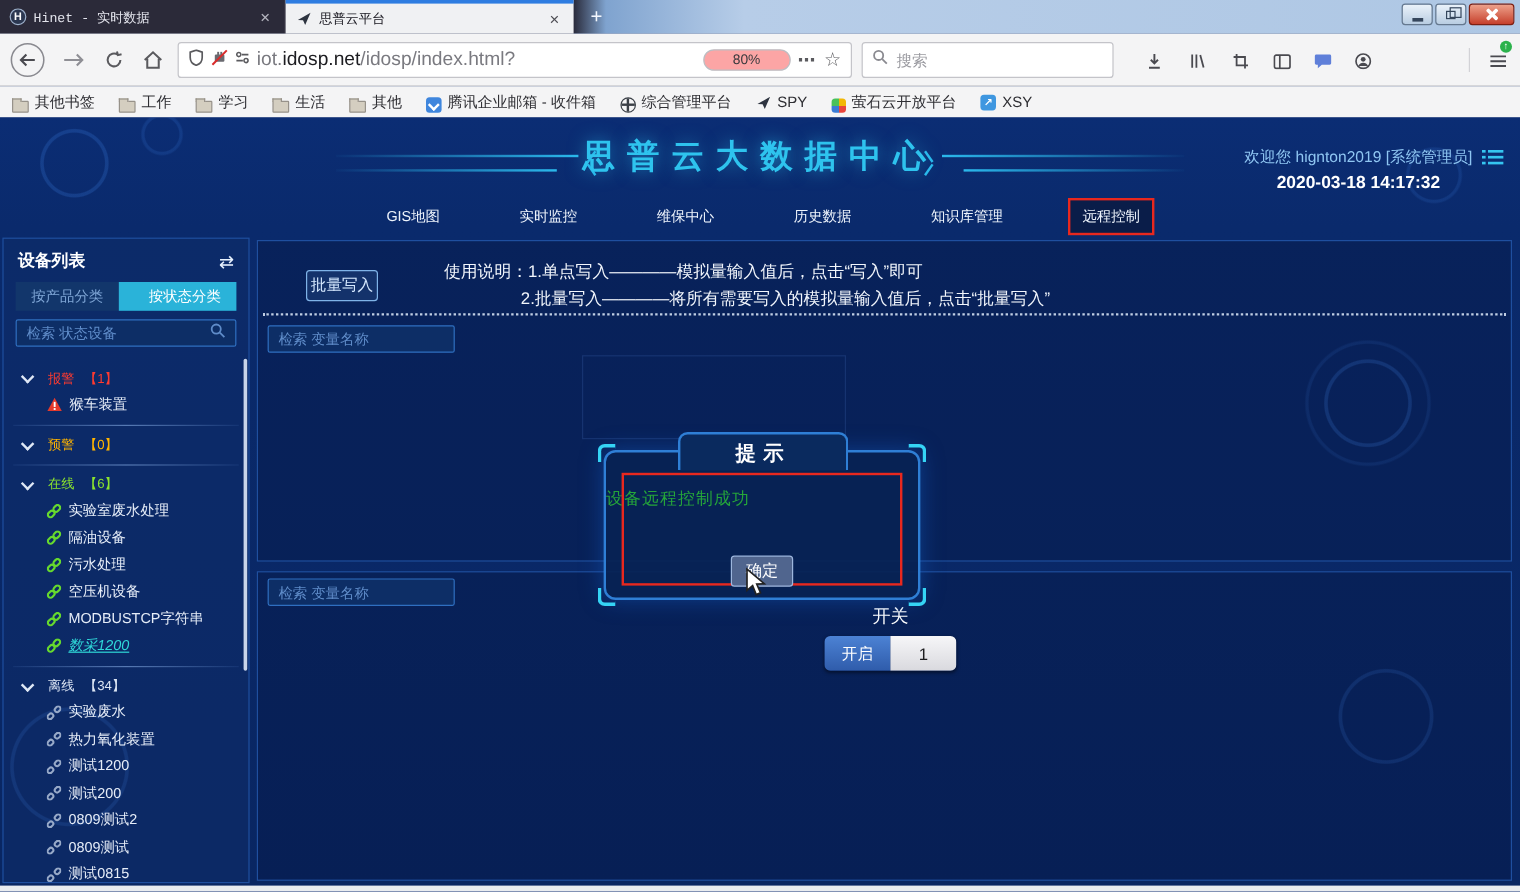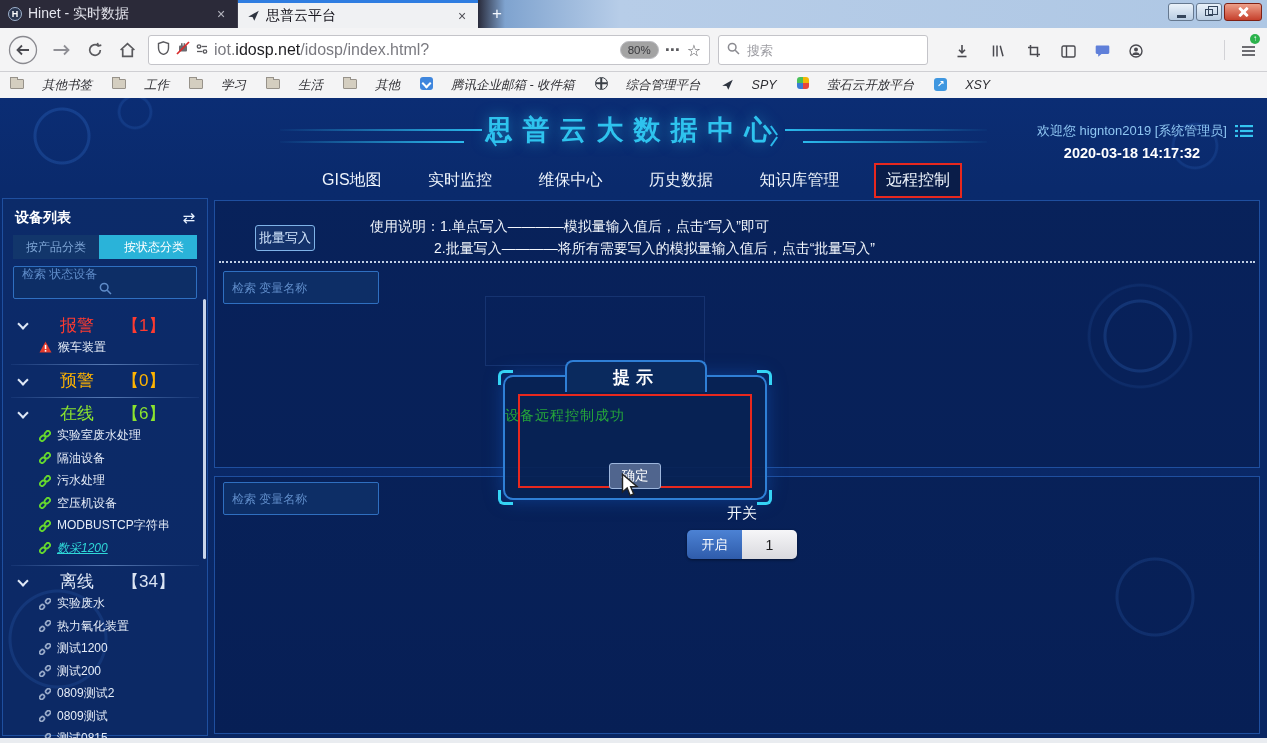--- a/index.html
+++ b/index.html
@@ -6,21 +6,21 @@
   html,body{width:1267px;height:743px;overflow:hidden;}
   body{font-family:"Liberation Sans","DejaVu Sans",sans-serif;}
   #root{position:relative;width:1267px;height:743px;background:#0a2a6c;overflow:hidden;}
 
   
   #titlebar{position:absolute;left:0;top:0;width:1267px;height:28px;
     background:linear-gradient(90deg,#232230 0,#232230 476px,#7fa3cf 505px,#b7cde8 620px,#aec7e4 100%);}
   .tab{position:absolute;top:0;height:28px;display:flex;align-items:center;padding:0 8px;cursor:default;}
   .tab-inactive{left:0;width:238px;background:#2b2a39;color:#e3e4ec;border-right:1px solid #3c3b4a;}
   .tab-active{left:238px;width:240px;background:#f0f1f3;color:#16151d;border-top:3px solid #2f7de1;}
-  .tab-title{flex:1;font-size:14px;white-space:nowrap;overflow:hidden;margin:0 6px;}
+  .tab-title{flex:1;font-size:11px;white-space:nowrap;overflow:hidden;margin:0 6px;font-family:Liberation Mono, monospace;}
   .tab-close{font-size:14px;width:16px;text-align:center;color:inherit;opacity:.75;}
   .favicon{width:14px;height:14px;display:inline-flex;align-items:center;justify-content:center;}
   .fav-hinet{border-radius:50%;background:#2b3750;border:1px solid #9fb2cc;color:#fff;font-size:9px;font-weight:bold;line-height:12px;text-align:center;}
   .newtab{position:absolute;left:484px;top:2px;width:26px;height:24px;color:#f4f8ff;font-size:17px;
     display:flex;align-items:center;justify-content:center;}
   #win-controls{position:absolute;right:5px;top:3px;display:flex;gap:2px;}
   .winbtn{height:18px;border:1px solid #65788f;border-radius:3px;background:linear-gradient(#eaf2fa,#b9cde2);
     display:flex;align-items:center;justify-content:center;position:relative;}
   .winbtn-min{width:26px;} .winbtn-restore{width:26px;} 
   .winbtn-close{width:38px;background:linear-gradient(#eda08a,#c6402c);border-color:#7e2013;}
@@ -31,36 +31,36 @@
   .glyph-close::before,.glyph-close::after{content:'';position:absolute;left:4px;top:-1px;width:3px;height:12px;background:#fff;border-radius:1px;}
   .glyph-close::before{transform:rotate(45deg);} .glyph-close::after{transform:rotate(-45deg);}
 
   
   #toolbar{position:absolute;left:0;top:28px;width:1267px;height:44px;background:#f4f4f5;border-bottom:1px solid #cfcfd3;}
   .tbtn{position:absolute;top:7px;width:30px;height:30px;display:flex;align-items:center;justify-content:center;}
   #urlbar{position:absolute;left:148px;top:7px;width:562px;height:30px;background:#fff;border:1px solid #c4c4c9;
     border-radius:3px;display:flex;align-items:center;padding:0 8px;gap:6px;}
   .url-text{flex:1;font-size:16px;color:#7a7a80;white-space:nowrap;overflow:hidden;}
   .url-domain{color:#1d1d21;}
-  .zoom-pill{font-size:11.5px;color:#3a3a3e;background:#a3a3a3;border:1px solid #bdbdc2;border-radius:10px;padding:2px 7px;}
+  .zoom-pill{font-size:11.5px;color:#3a3a3e;background:#fca5a5;border:1px solid #bdbdc2;border-radius:10px;padding:2px 24px;}
   .pa-dots{font-size:15px;color:#5a5a5e;letter-spacing:1px;font-weight:bold;}
   .star{font-size:16px;color:#5a5a5e;}
   #searchbar{position:absolute;left:718px;top:7px;width:210px;height:30px;background:#fff;border:1px solid #c4c4c9;
     border-radius:3px;display:flex;align-items:center;padding:0 8px;gap:7px;}
   #searchbar input{border:none;outline:none;font-size:13px;color:#444;width:150px;font-family:inherit;background:transparent;}
   #searchbar input::placeholder{color:#9a9aa0;}
   .right-icon{position:absolute;top:13px;width:20px;height:20px;display:flex;align-items:center;justify-content:center;}
   .vsep{position:absolute;left:1224px;top:12px;width:1px;height:20px;background:#d2d2d6;}
   .badge-up{position:absolute;left:1250px;top:6px;width:10px;height:10px;border-radius:50%;background:#2bb24c;
     color:#fff;font-size:8px;line-height:10px;text-align:center;font-weight:bold;}
 
   
   #bookmarksbar{position:absolute;left:0;top:72px;width:1267px;height:26px;background:#f4f4f5;
     display:flex;align-items:center;padding-left:10px;gap:20px;}
-  .bm{display:flex;align-items:flex-start;gap:18px;font-size:12.5px;color:#2e2e33;white-space:nowrap;font-style:italic;}
+  .bm{display:flex;align-items:flex-end;gap:5px;font-size:12.5px;color:#2e2e33;white-space:nowrap;}
   .bi{display:inline-flex;align-items:center;justify-content:center;}
   .bi-folder{width:14px;height:10px;background:#d4cec0;border:1px solid #97928a;border-radius:1px;position:relative;margin-top:2px;}
   .bi-folder::before{content:'';position:absolute;top:-3px;left:-1px;width:6px;height:2px;background:#d4cec0;border:1px solid #97928a;border-bottom:none;}
   .bi-mail{width:13px;height:13px;border-radius:3px;background:#3f86dd;position:relative;}
   .bi-mail::before{content:'';position:absolute;left:3px;top:3.5px;width:5px;height:5px;border-left:2px solid #fff;border-bottom:2px solid #fff;transform:rotate(-45deg);}
   .bi-globe{width:13px;height:13px;border:1.5px solid #3a3f46;border-radius:50%;position:relative;}
   .bi-globe::before{content:'';position:absolute;left:50%;top:0;bottom:0;width:1.5px;background:#3a3f46;transform:translateX(-50%);}
   .bi-globe::after{content:'';position:absolute;top:50%;left:0;right:0;height:1.5px;background:#3a3f46;transform:translateY(-50%);}
   .bi-grid{width:12px;height:12px;border-radius:3px;background:conic-gradient(#f2b705 0 25%,#e8453c 0 50%,#3a7bd5 0 75%,#49c15a 0 100%);}
   .bi-arrowsq{width:13px;height:13px;border-radius:3px;background:#3f97e0;color:#fff;font-size:9px;line-height:13px;text-align:center;font-weight:bold;}
@@ -81,41 +81,41 @@
   .hdeco .l1{position:absolute;left:0;right:20px;top:3px;height:2px;background:linear-gradient(90deg,rgba(40,180,240,.03),#2bb9ec);}
   .hdeco .l2{position:absolute;left:0;right:38px;bottom:3px;height:2px;background:linear-gradient(90deg,rgba(40,180,240,.03),#2bb9ec);}
   .hdeco .br1{position:absolute;right:8px;top:-1px;width:2px;height:11px;background:#2bb9ec;transform:rotate(35deg);}
   .hdeco .br2{position:absolute;right:8px;bottom:-1px;width:2px;height:11px;background:#2bb9ec;transform:rotate(-35deg);}
   #welcome-box{position:absolute;right:40px;top:24px;text-align:center;}
   #welcome-line{font-size:13px;color:#8fc6f2;}
   #datetime-line{font-size:14.5px;font-weight:bold;color:#ffffff;margin-top:5px;}
   #list-icon{position:absolute;right:14px;top:26px;}
 
   #pg-nav{position:absolute;left:312px;top:64px;width:648px;height:36px;display:flex;justify-content:space-between;align-items:center;}
-  .nav-item{font-size:16px;color:#eef4fc;padding:5px 10px;white-space:nowrap;}
+  .nav-item{font-size:12px;color:#eef4fc;padding:5px 10px;white-space:nowrap;}
   .nav-item.active{background:#0a1d49;box-shadow:0 0 0 2px #e8281e;}
 
   
   #sidebar{position:absolute;left:2px;top:100px;width:206px;height:538px;background:rgba(14,44,104,.55);
     border:1px solid #1f4f9f;
     background-image:radial-gradient(circle at 55px 440px, transparent 46px, rgba(70,140,240,.14) 47px 49px, transparent 50px);}
   #sb-scrollthumb{position:absolute;right:1px;top:100px;width:3px;height:260px;background:#c9d5ea;border-radius:2px;}
   #sb-head{margin:10px 12px 0;display:flex;align-items:center;}
   #sb-title{font-size:14px;font-weight:bold;color:#fff;flex:1;}
   #sb-swap{font-size:15px;color:#e8f2ff;}
   #sb-tabs{margin:8px 10px 0;display:flex;height:24px;}
   .sb-tab{flex:1;display:flex;align-items:center;justify-content:center;font-size:12px;color:#7fa6d6;background:#12366b;}
   .sb-tab.active{background:#2ab3d9;color:#fff;padding-left:12px;}
-  .blue-input{position:relative;height:33px;border:1px solid #2f6fc0;background:#0d2e66;border-radius:2px;
-    display:flex;align-items:center;padding:0 8px;flex-direction:column;}
+  .blue-input{position:relative;height:23px;border:1px solid #2f6fc0;background:#0d2e66;border-radius:2px;
+    display:flex;align-items:center;padding:0 8px;}
   .blue-input input{flex:1;border:none;outline:none;background:transparent;font-size:12px;color:#cfe0f5;font-family:inherit;width:100%;}
   .blue-input input::placeholder{color:#5f8cc9;}
   #sb-search{margin:7px 10px 0;}
   #tree{margin-top:15px;}
-  .tg-head{display:flex;align-items:center;height:22px;margin-top:4px;padding-left:14px;font-size:17px;gap:20px;}
+  .tg-head{display:flex;align-items:center;height:22px;margin-top:4px;padding-left:14px;font-size:11px;}
   .chev{width:8px;height:8px;border-left:2px solid #dfe8f6;border-bottom:2px solid #dfe8f6;transform:rotate(-45deg);margin:-2px 13px 0 2px;flex:none;}
   .tg-count{margin-left:8px;}
   .tg-item{display:flex;align-items:center;height:22.5px;padding-left:36px;color:#e6edf8;font-size:12px;}
   .tg-item .ti{margin-right:6px;display:inline-flex;flex:none;}
   .tg-item.selected .ti-name{color:#2fd8d8;font-style:italic;text-decoration:underline;}
   .tg-div{height:1px;margin:5px 8px;background:linear-gradient(90deg,rgba(120,170,250,.08),rgba(160,200,255,.5),rgba(120,170,250,.08));}
 
   
   .panel{position:absolute;left:214px;width:1046px;border:1px solid #1f4f9f;background-color:rgba(7,24,70,.45);}
   #panel-top{top:102px;height:268px;

